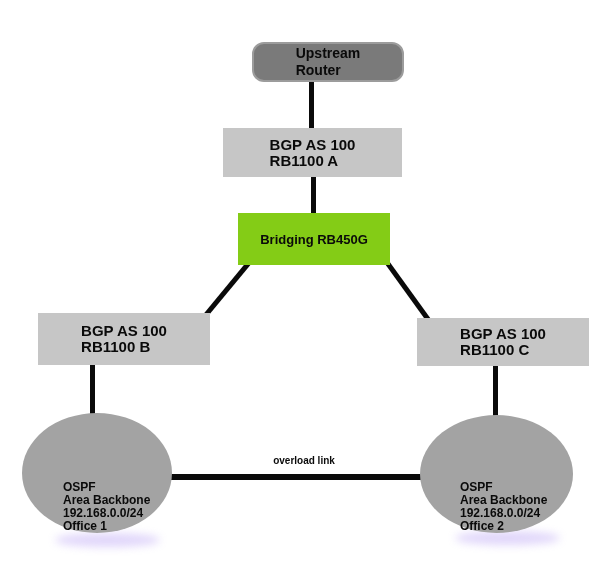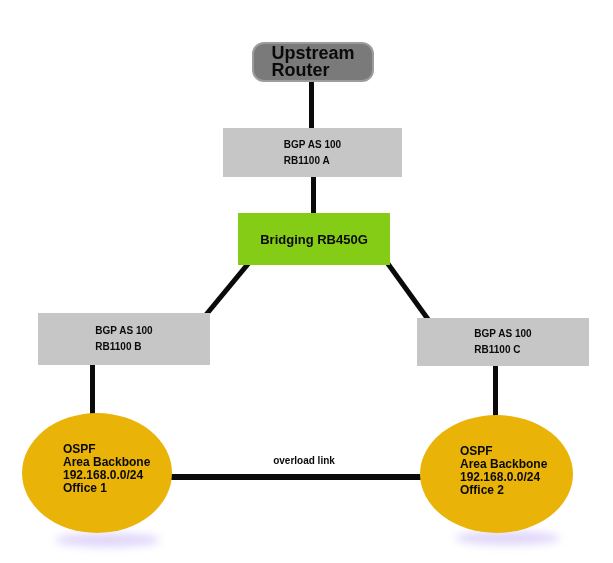--- a/index.html
+++ b/index.html
@@ -29,48 +29,48 @@
     align-items: center;
     justify-content: center;
     box-sizing: border-box;
     font-weight: bold;
   }
   .node .txt {
     text-align: left;
   }
   .box-upstream {
     left: 252px; top: 42px;
-    width: 122px; height: 40px;
+    width: 152px; height: 40px;
     background: #7a7a7a;
     border: 2px solid #9c9c9c;
     border-radius: 12px;
-    font-size: 18px;
+    font-size: 14px;
     line-height: 17px;
   }
   .box-gray {
     background: #c6c6c6;
-    font-size: 10px;
+    font-size: 15px;
     line-height: 16px;
   }
   .box-a { left: 223px; top: 128px; width: 179px; height: 49px; }
   .box-b { left: 38px;  top: 313px; width: 172px; height: 52px; }
   .box-c { left: 417px; top: 318px; width: 172px; height: 48px; }
   .box-bridge {
     left: 238px; top: 213px;
     width: 152px; height: 52px;
     background: #84cc16;
     font-size: 13px;
   }
   .ellipse {
     border-radius: 50%;
-    background: #eab308;
+    background: #a3a3a3;
     font-size: 12px;
     line-height: 13px;
     justify-content: flex-start;
-    align-items: flex-start;
+    align-items: flex-end;
   }
   .ellipse-1 { left: 22px;  top: 413px; width: 150px; height: 120px; }
   .ellipse-2 { left: 420px; top: 415px; width: 153px; height: 118px; }
   .ellipse .txt { padding: 30px 0 0 41px; }
   .ellipse-2 .txt { padding-left: 40px; }
   .office-line { }
   .overload-label {
     position: absolute;
     z-index: 2;
     left: 229px; top: 455px;

